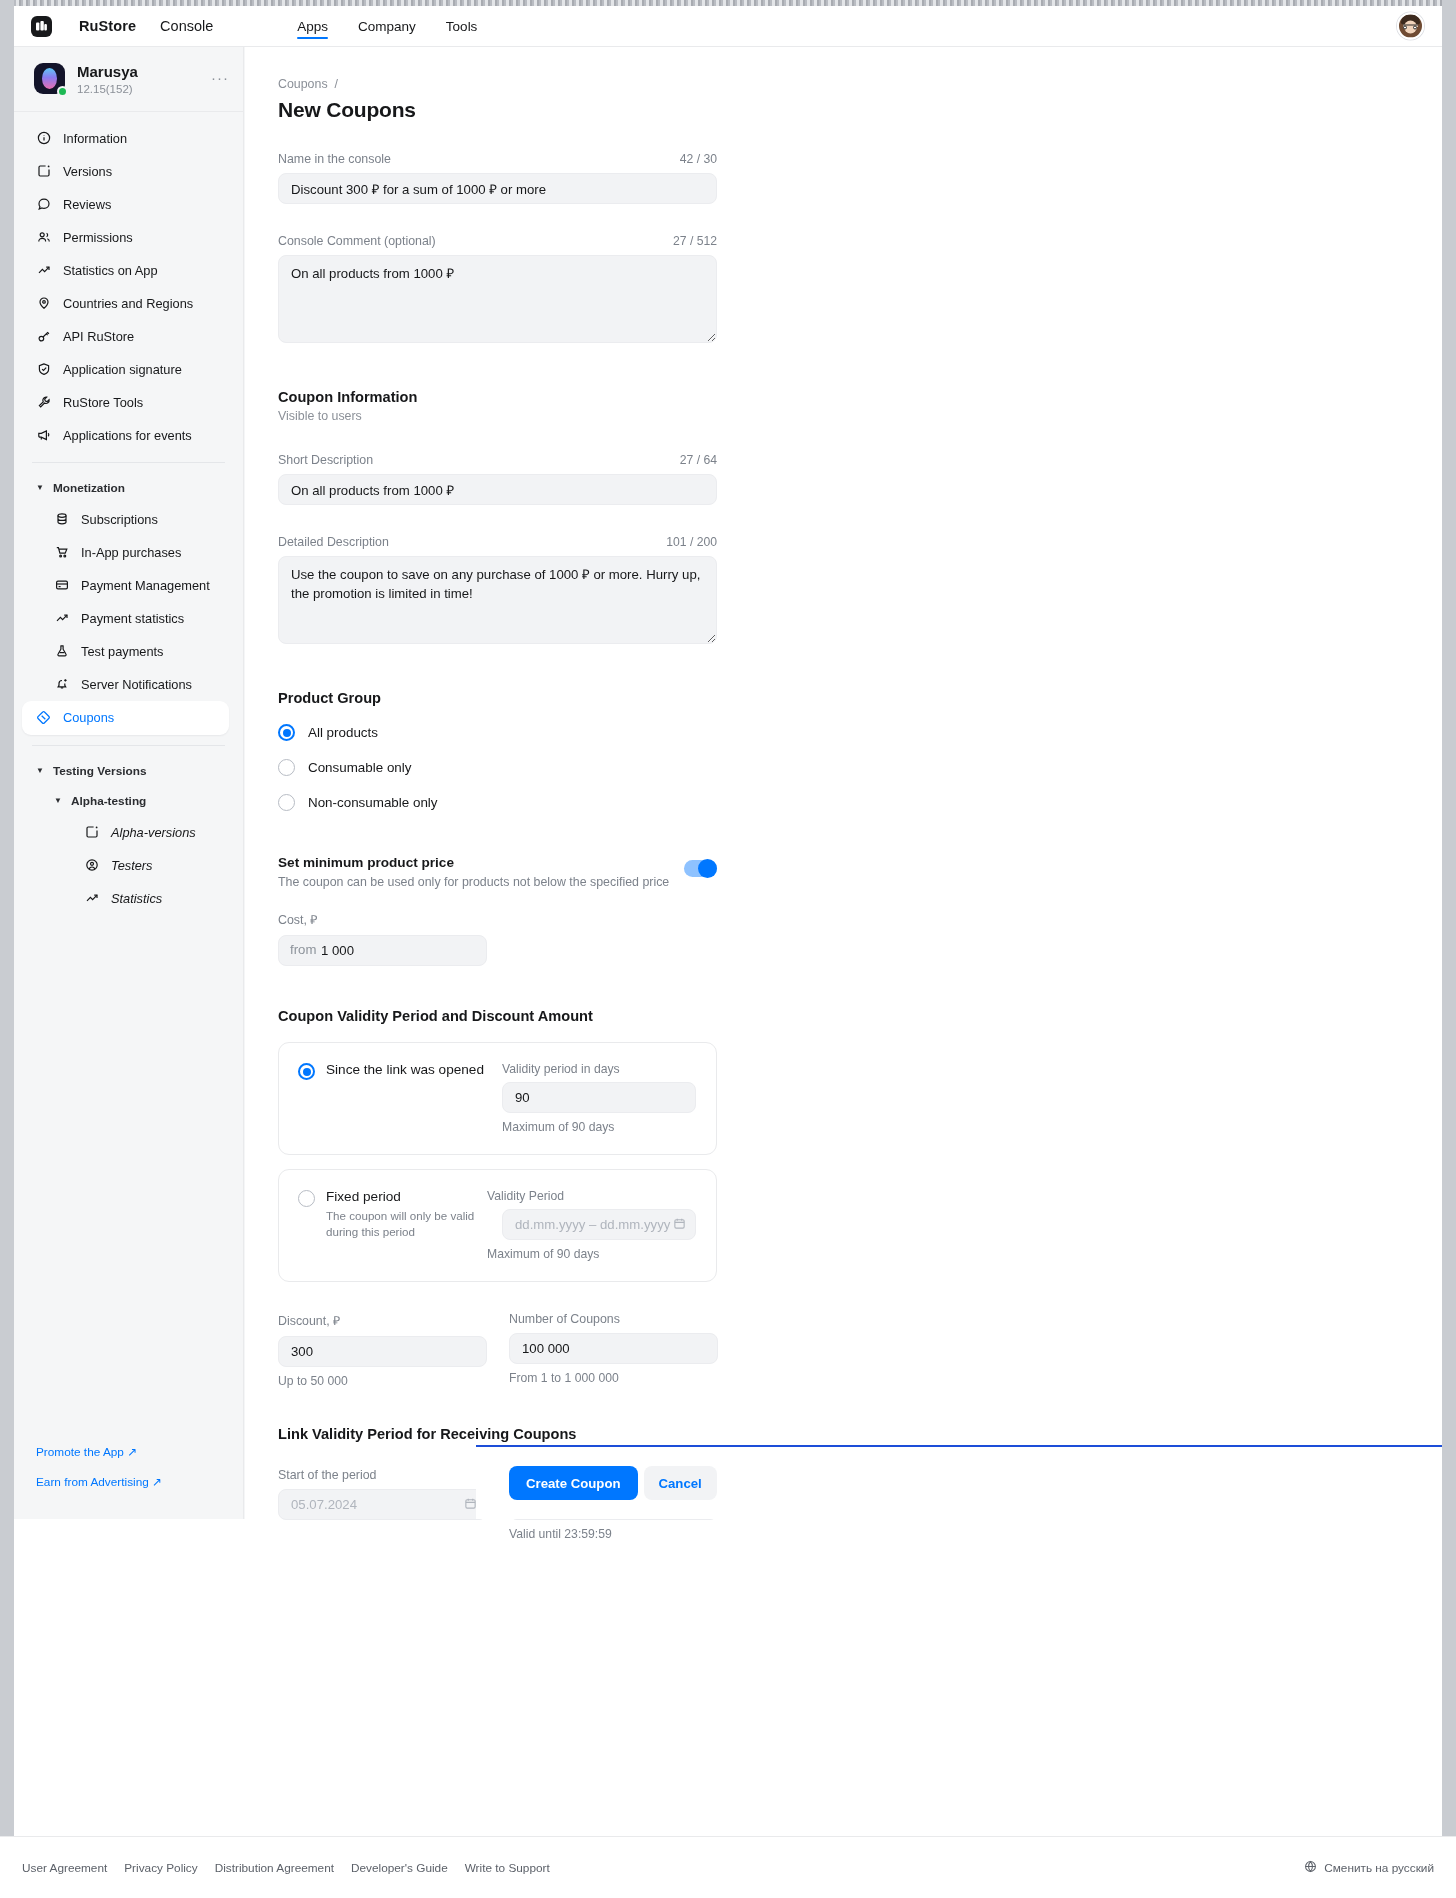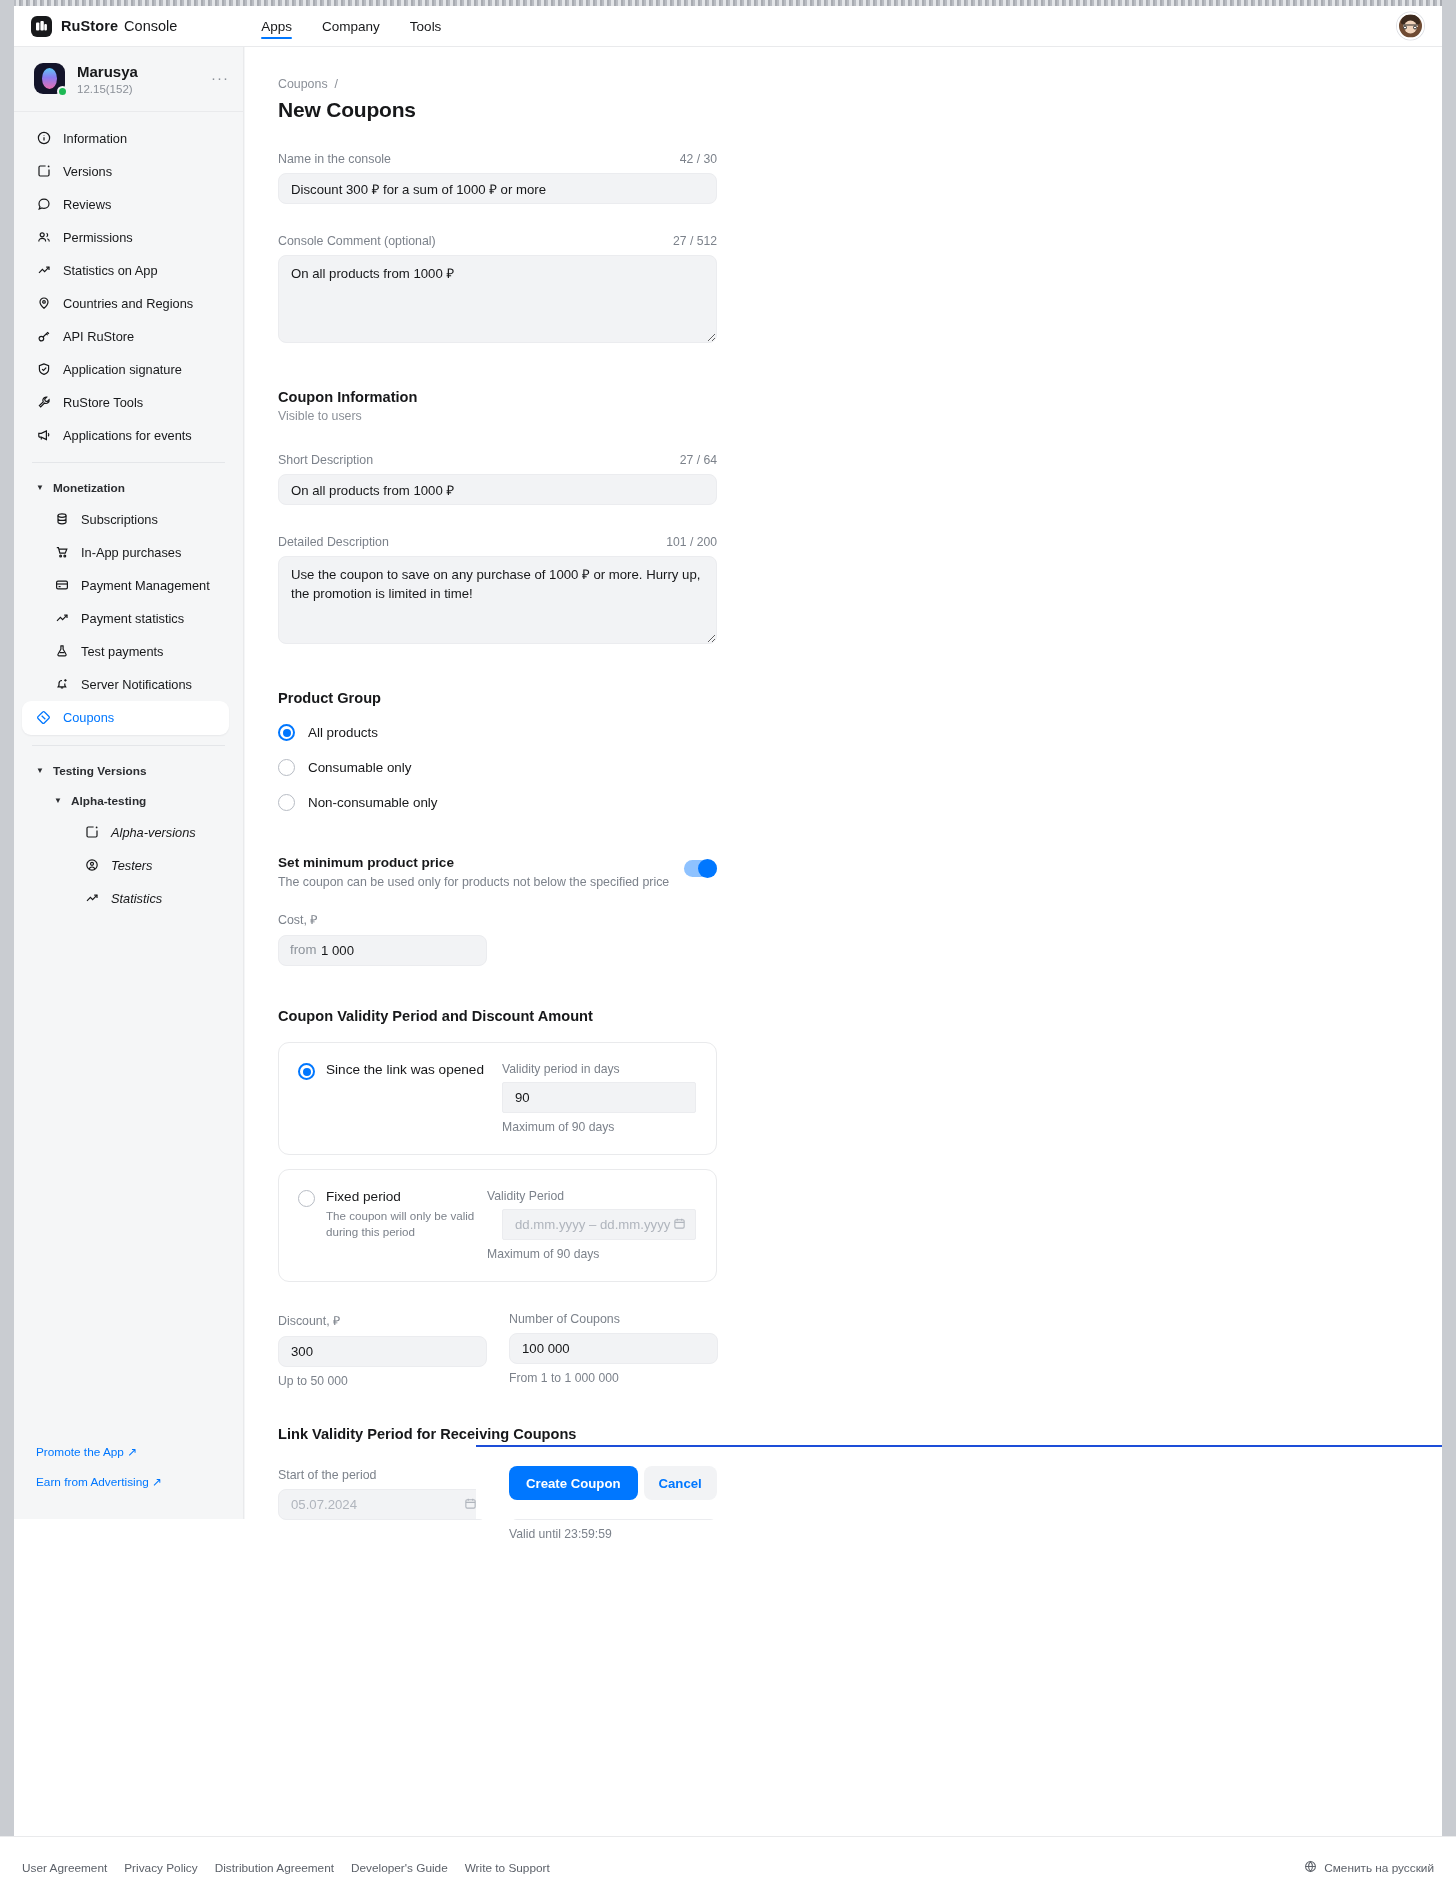--- a/index.html
+++ b/index.html
@@ -10,21 +10,21 @@
     -webkit-font-smoothing: antialiased;
   }
   body { position: relative; overflow: hidden; }
 
   
   .topbar {
     position: absolute; left: 14px; top: 6px; width: 1428px; height: 41px;
     background: #fff; border-bottom: 1px solid #e9eaec;
     display: flex; align-items: center;
   }
-  .brand { display: flex; align-items: center; gap: 9px; margin-left: 17px; }
+  .brand { display: flex; align-items: center; gap: 27px; margin-left: 17px; }
   .brand-logo {
     width: 21px; height: 21px; border-radius: 6px; background: #18191b;
     display: flex; align-items: center; justify-content: center;
   }
   .brand-logo svg { display: block; }
   .brand-name { font-size: 14.5px; font-weight: 700; color: #17181a; letter-spacing: .1px; }
   .brand-sub { font-size: 14.5px; font-weight: 400; color: #17181a; margin-left: -3px; }
 
   .topnav { display: flex; align-items: center; gap: 30px; margin-left: 84px; height: 100%; }
   .topnav-item {
@@ -165,21 +165,21 @@
     width: 439px; border: 1px solid #e9eaec; border-radius: 11px; background: #fff;
     padding: 19px 20px 20px 19px; display: flex; gap: 0; margin-top: 18px;
   }
   .vcard + .vcard { margin-top: 14px; }
   .vleft { width: 216px; display: flex; gap: 11px; }
   .vtitle { font-size: 13.6px; color: #17181a; }
   .vdesc { font-size: 11.6px; color: #7c828b; line-height: 1.4; margin-top: 4px; }
   .vright { flex: 1; }
   .vlab { font-size: 12.2px; color: #7c828b; margin-bottom: 6px; }
   .vinp {
-    width: 194px; height: 31px; background: #f2f3f5; border: 1px solid #ebecef; border-radius: 2px;
+    width: 194px; height: 31px; background: #f2f3f5; border: 1px solid #ebecef; border-radius: 8px;
     font-size: 13.2px; color: #17181a; padding: 0 12px; font-family: inherit; outline: none;
   }
   .vinp::placeholder { color: #b0b5bd; }
   .vhint { font-size: 12.2px; color: #7c828b; margin-top: 7px; }
   .datewrap { position: relative; width: 194px; margin-left: 15px; }
   .cal-ic { position: absolute; right: 10px; top: 50%; transform: translateY(-50%); pointer-events: none; }
 
   
   .two { display: flex; gap: 22px; margin-top: 30px; }
   .col { }

